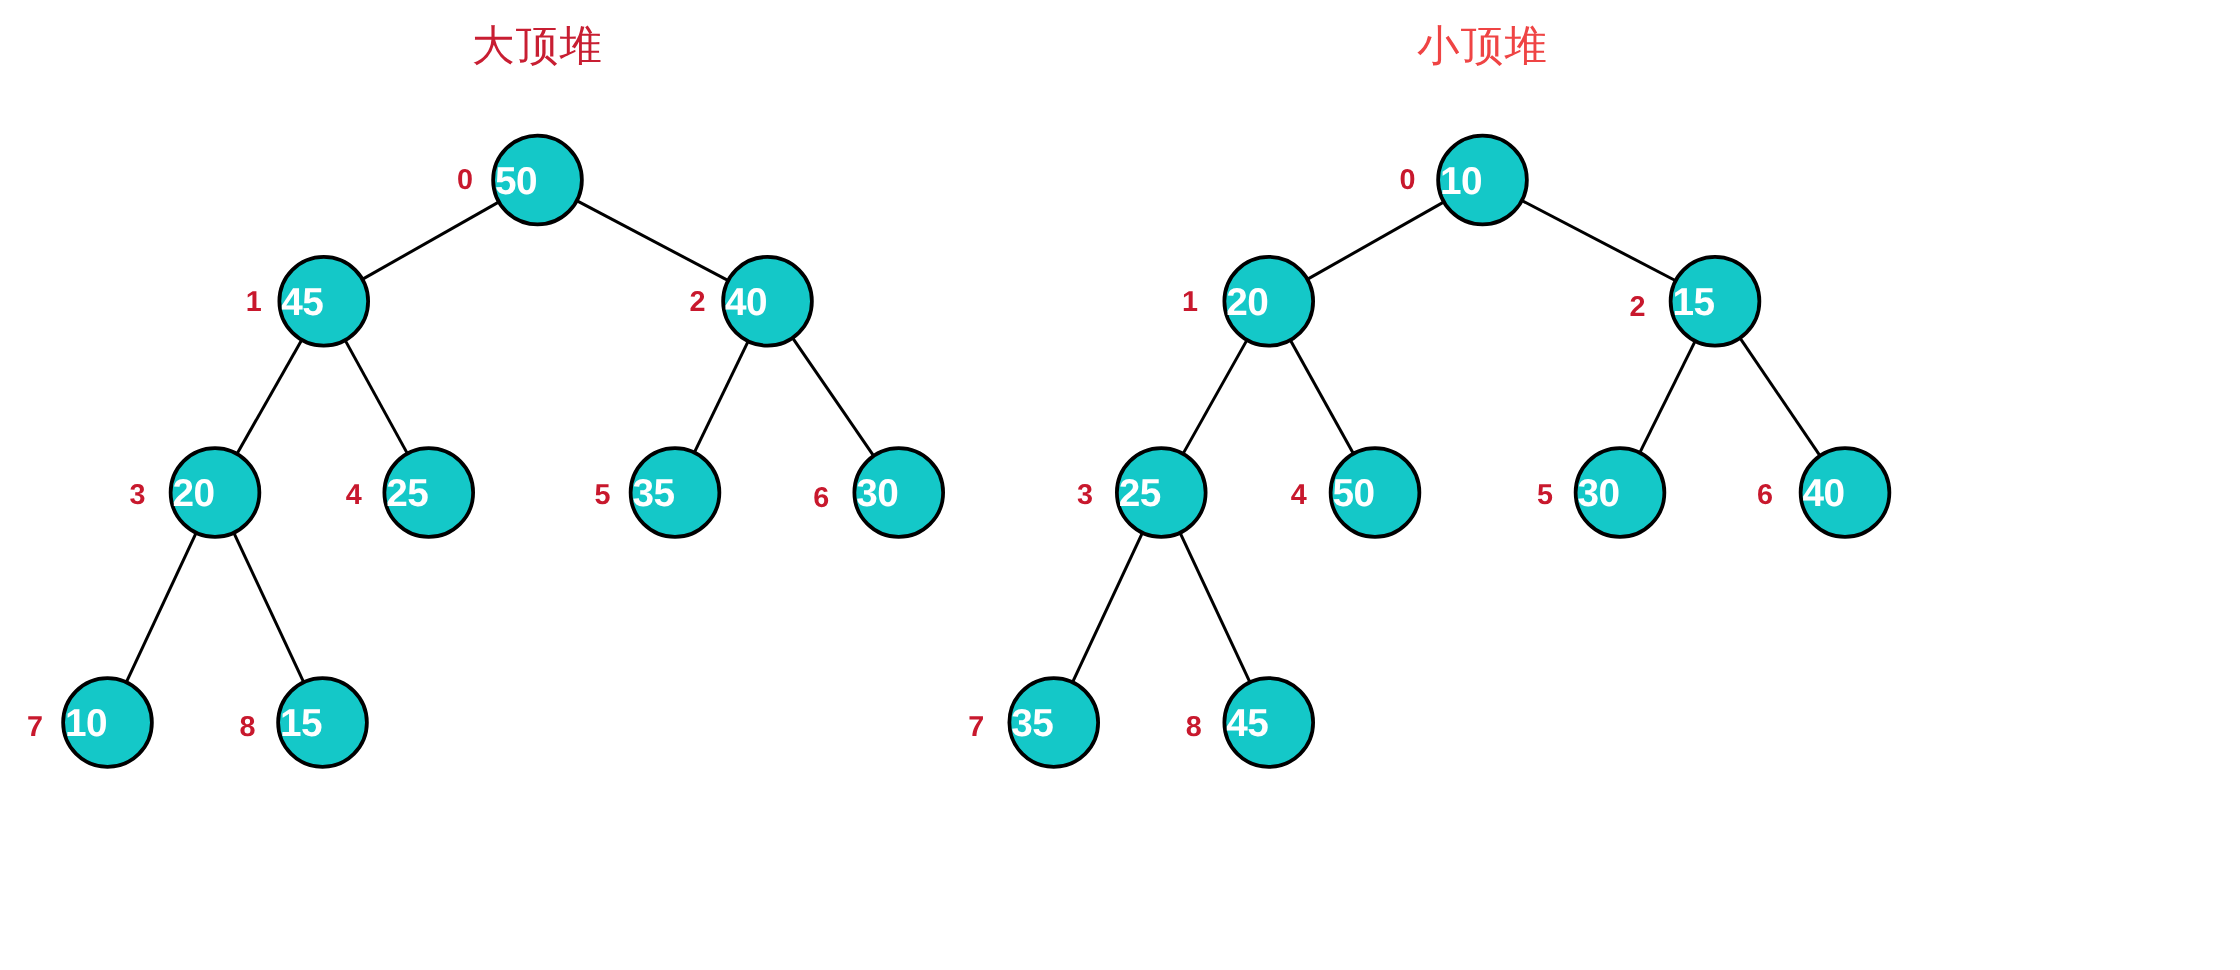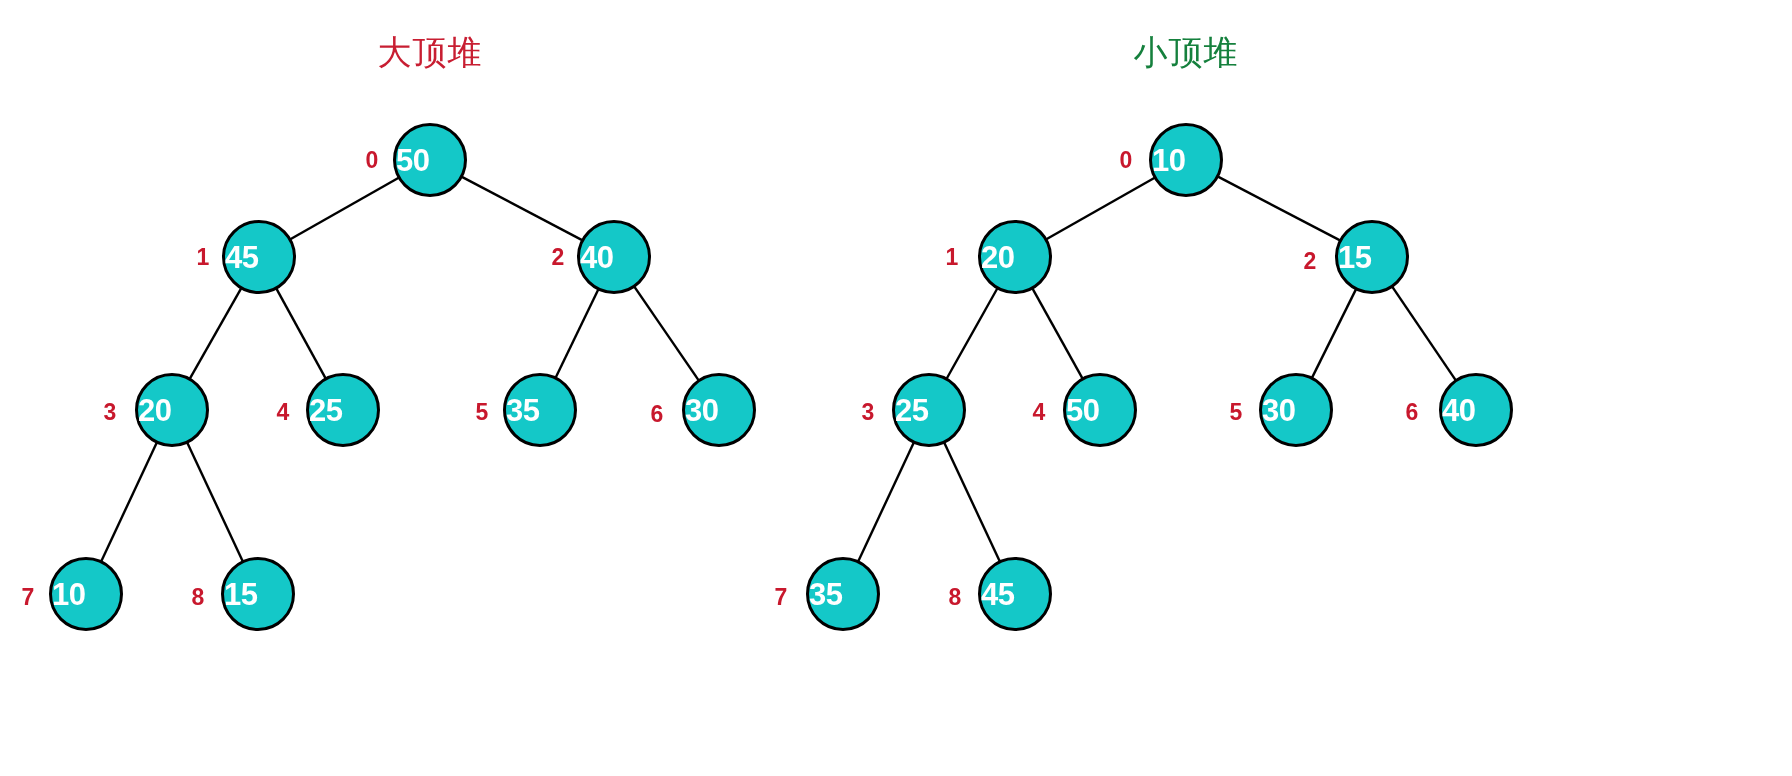--- a/index.html
+++ b/index.html
@@ -64,21 +64,21 @@
     position: absolute;
     color: #f0f0f0;
     font-size: 18px;
     font-family: "Liberation Sans", sans-serif;
     white-space: nowrap;
   }
 </style>
 </head>
 <body>
 
-<div id="canvas" style="width: 1792px; height: 669px; background: rgb(255, 255, 255); margin-top: 16px;">
+<div id="canvas" style="width: 1792px; height: 669px; background: rgb(255, 255, 255);">
   <svg class="tree-svg" id="edge-layer" viewBox="0 0 1792 776">
       <line x1="399.55686275310353" y1="161.26891411081263" x2="289.44313724689647" y2="223.73108588918737" stroke="#000000" stroke-width="2.4"></line>
       <line x1="460.96118064670696" y1="160.3219267539705" x2="583.0388193532931" y2="224.6780732460295" stroke="#000000" stroke-width="2.4"></line>
       <line x1="241.69942214290444" y1="271.4251541624784" x2="189.30057785709556" y2="363.5748458375216" stroke="#000000" stroke-width="2.4"></line>
       <line x1="275.84405842674516" y1="271.6802492772858" x2="326.15594157325484" y2="363.3197507227142" stroke="#000000" stroke-width="2.4"></line>
       <line x1="598.7607505465281" y1="272.5081779240701" x2="555.2392494534719" y2="362.4918220759299" stroke="#000000" stroke-width="2.4"></line>
       <line x1="633.8044873919345" y1="269.85796734253313" x2="699.1955126080655" y2="365.14203265746687" stroke="#000000" stroke-width="2.4"></line>
       <line x1="157.18014375097607" y1="425.7075994165163" x2="100.81985624902393" y2="546.2924005834836" stroke="#000000" stroke-width="2.4"></line>
       <line x1="186.81985624902393" y1="425.7075994165163" x2="243.18014375097607" y2="546.2924005834836" stroke="#000000" stroke-width="2.4"></line>
       <line x1="1155.5568627531036" y1="161.26891411081263" x2="1045.4431372468964" y2="223.73108588918737" stroke="#000000" stroke-width="2.4"></line>
@@ -121,21 +121,21 @@
         <span class="node-label" style="font-size: 31px; color: rgb(255, 255, 255);">30</span>
       </div>
       <div class="idx" style="left: 28px; top: 581px; color: rgb(200, 24, 45);">7</div>
       <div class="node" style="left: 86px; top: 578px; width: 74px; height: 74px; background: rgb(20, 200, 200); border-color: rgb(0, 0, 0);">
         <span class="node-label" style="font-size: 31px; color: rgb(255, 255, 255);">10</span>
       </div>
       <div class="idx" style="left: 198px; top: 581px; color: rgb(200, 24, 45);">8</div>
       <div class="node" style="left: 258px; top: 578px; width: 74px; height: 74px; background: rgb(20, 200, 200); border-color: rgb(0, 0, 0);">
         <span class="node-label" style="font-size: 31px; color: rgb(255, 255, 255);">15</span>
       </div>
-      <div class="title" style="left: 1186px; top: 14px; color: #15803d;">小顶堆</div>
+      <div class="title" style="left: 1186px; top: 14px; color: #ef4444;">小顶堆</div>
       <div class="idx" style="left: 1126px; top: 144px; color: rgb(200, 24, 45);">0</div>
       <div class="node" style="left: 1186px; top: 144px; width: 74px; height: 74px; background: rgb(20, 200, 200); border-color: rgb(0, 0, 0);">
         <span class="node-label" style="font-size: 31px; color: rgb(255, 255, 255);">10</span>
       </div>
       <div class="idx" style="left: 952px; top: 241px; color: rgb(200, 24, 45);">1</div>
       <div class="node" style="left: 1015px; top: 241px; width: 74px; height: 74px; background: rgb(20, 200, 200); border-color: rgb(0, 0, 0);">
         <span class="node-label" style="font-size: 31px; color: rgb(255, 255, 255);">20</span>
       </div>
       <div class="idx" style="left: 1310px; top: 245px; color: rgb(200, 24, 45);">2</div>
       <div class="node" style="left: 1372px; top: 241px; width: 74px; height: 74px; background: rgb(20, 200, 200); border-color: rgb(0, 0, 0);">

